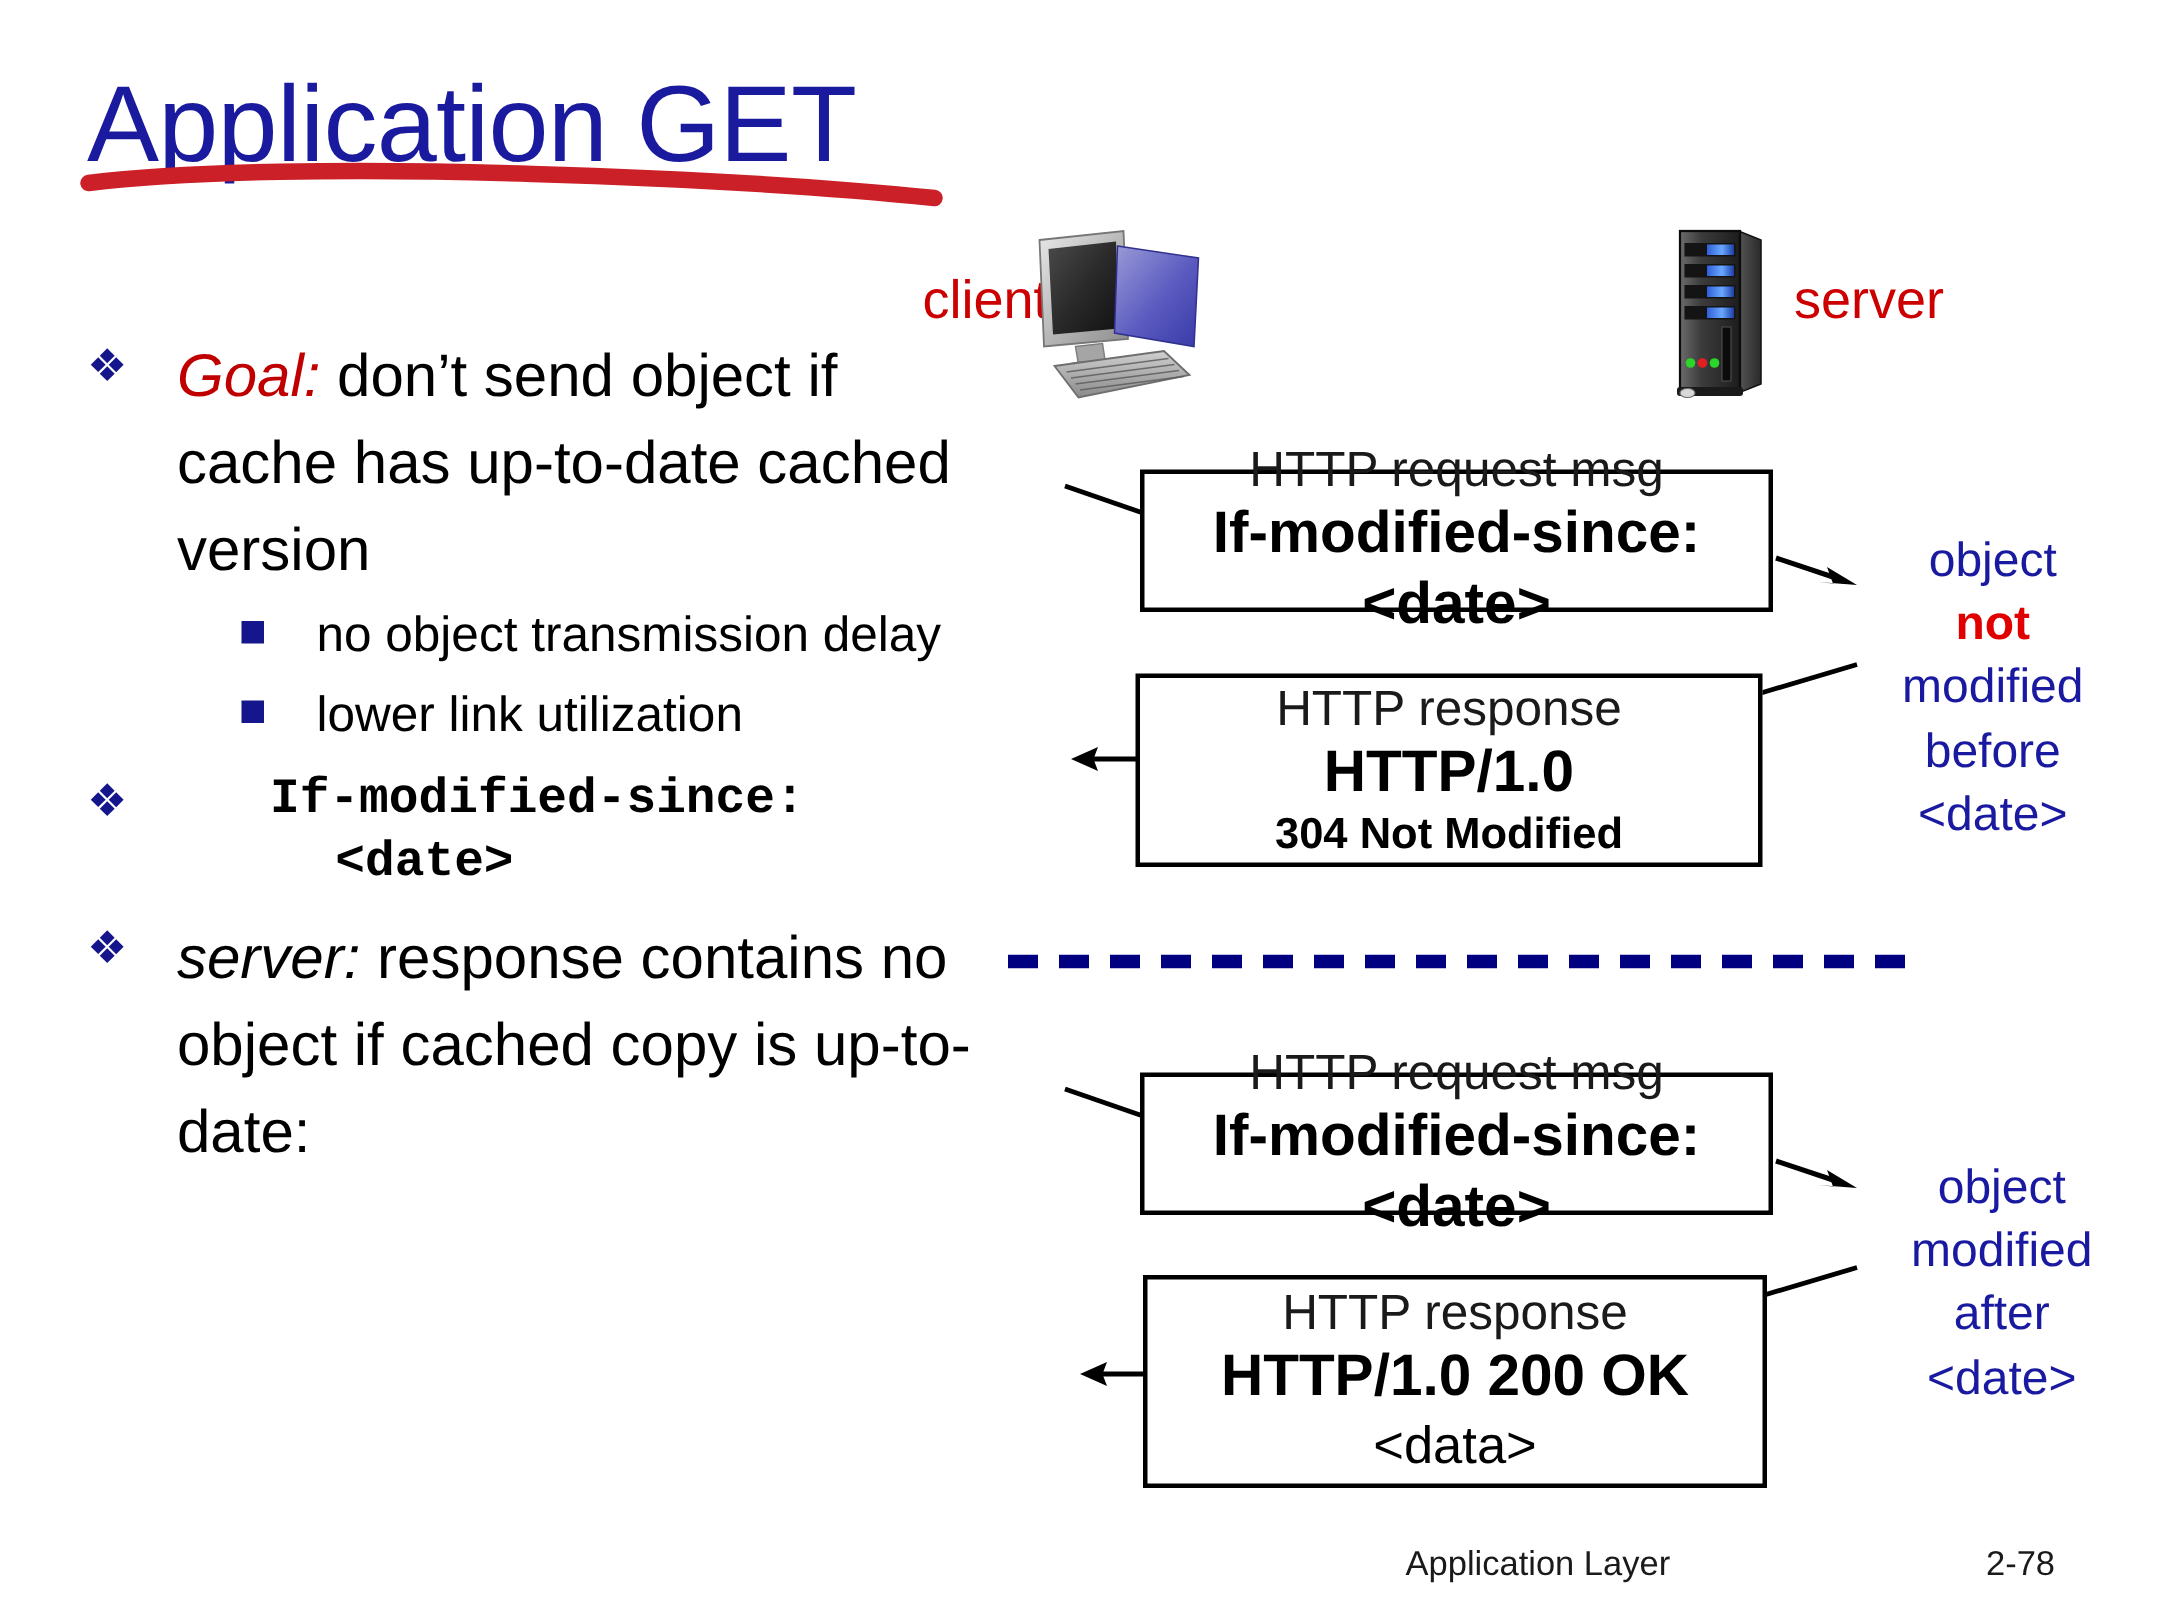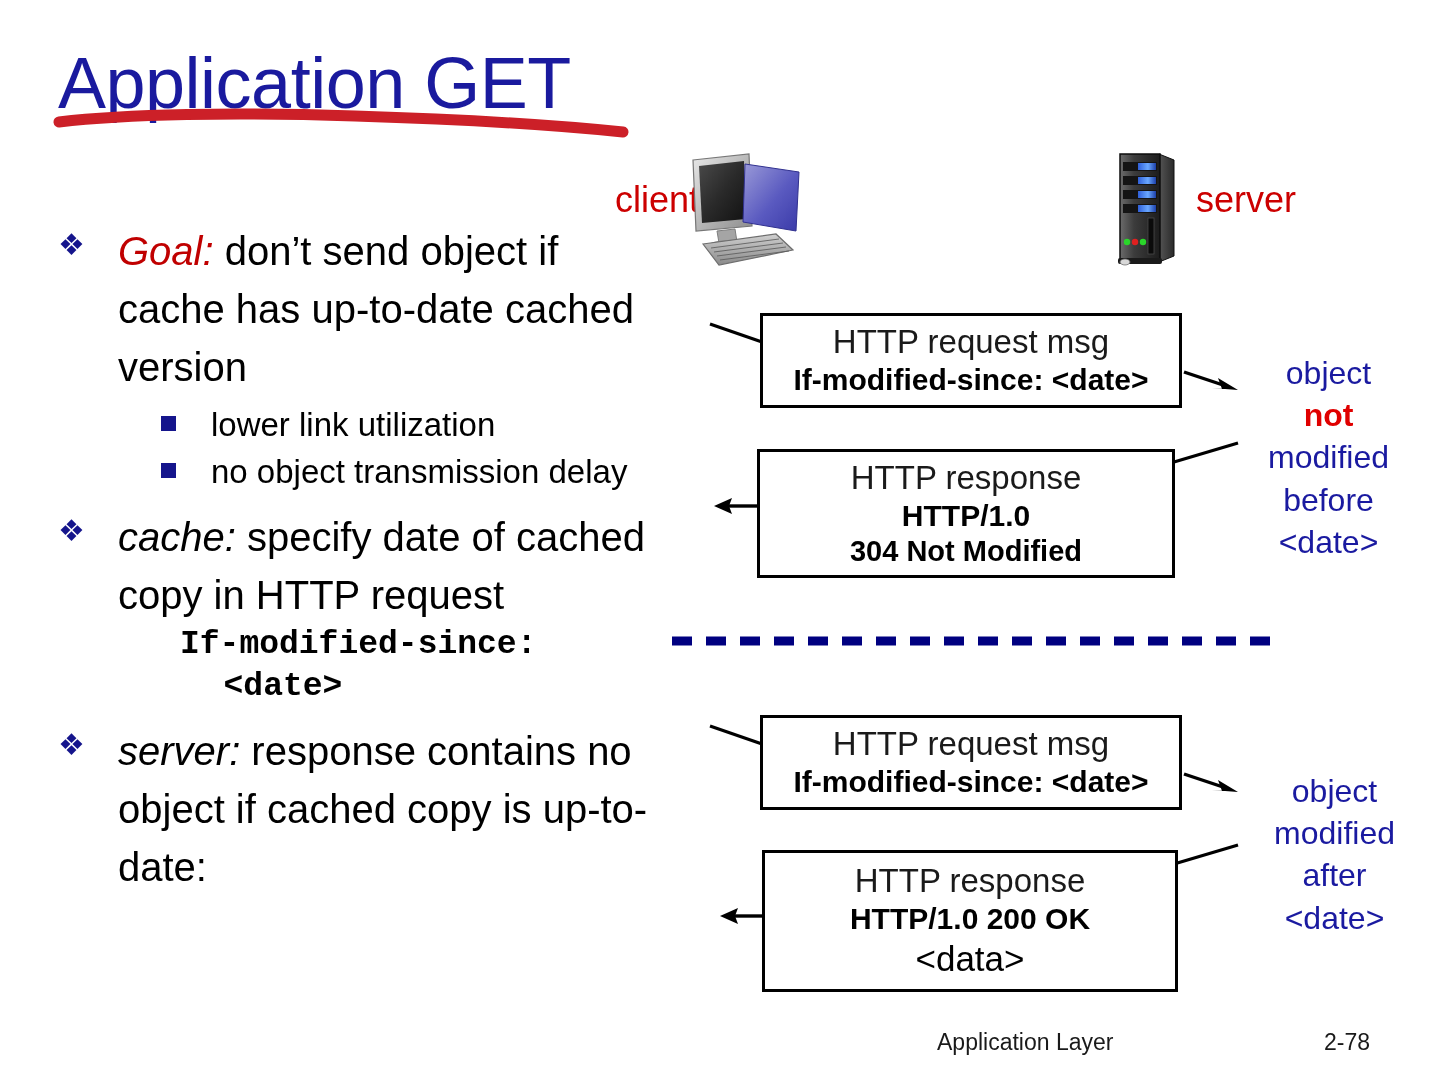--- a/index.html
+++ b/index.html
@@ -52,21 +52,21 @@
   .label-red{
     color:#cc0000; font-size:36px; line-height:1; white-space:nowrap;
   }
 
   .msgbox{
     border:3px solid #000; background:#fff;
     box-sizing:border-box; text-align:center;
     display:flex; flex-direction:column; justify-content:center;
   }
   .msgbox .l1{ font-size:33px; color:#1a1a1a; line-height:1.18; }
-  .msgbox .l2{ font-size:30px; font-weight:bold; color:#000; line-height:1.2; }
+  .msgbox .l2{ font-size:39px; font-weight:bold; color:#000; line-height:1.2; }
   .msgbox .l3{ font-size:29px; font-weight:bold; color:#000; line-height:1.2; }
   .msgbox .big{ font-size:35px; font-weight:normal; color:#000; line-height:1.25; }
 
   .annot{
     color:#1a1aa0; font-size:32px; line-height:1.32;
     text-align:center; white-space:nowrap;
   }
   .annot .neg{ color:#e00000; font-weight:bold; }
 
   
@@ -87,33 +87,32 @@
 </div>
 
 <div class="abs" id="bullets">
 
   <div class="b1">
     <span class="mark">❖</span>
     <span class="txt"><span class="lead-red">Goal:</span><span> don’t send object if cache has up-to-date cached version</span></span>
   </div>
 
   <div class="b2wrap">
+    <div class="b2">
+      <span class="mark"></span>
+      <span class="txt">no object transmission delay</span>
+    </div>
     <div class="b2" style="margin-top:6px;">
       <span class="mark"></span>
       <span class="txt">lower link utilization</span>
     </div>
-    <div class="b2">
-      <span class="mark"></span>
-      <span class="txt">no object transmission delay</span>
-    </div>
   </div>
 
   <div class="b1" style="margin-top:12px;">
     <span class="mark">❖</span>
-    <span class="txt"><span class="lead-blk">cache:</span><span> specify date of cached copy in HTTP request</span></span>
     <div class="code"><span>If-modified-since:</span><br><span class="ind">&lt;date&gt;</span></div>
   </div>
 
   <div class="b1" style="margin-top:14px;">
     <span class="mark">❖</span>
     <span class="txt"><span class="lead-blk">server:</span><span> response contains no object if cached copy is up-to-date:</span></span>
   </div>
 
 </div>
 

